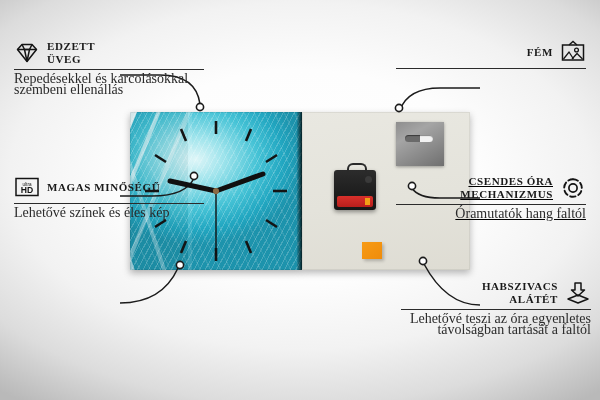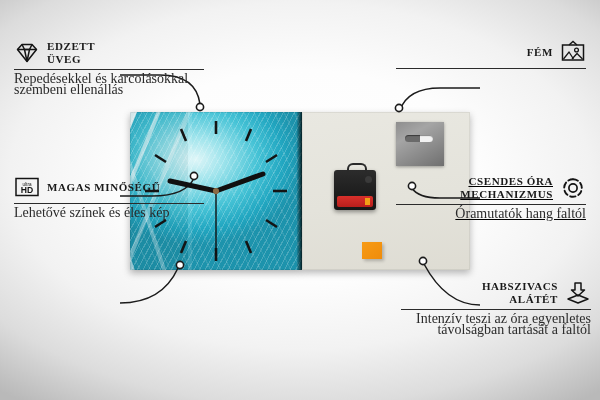--- a/index.html
+++ b/index.html
@@ -245,16 +245,16 @@
       <svg class="cicon" viewBox="0 0 26 24">
         <path d="M10,2 L16,2 L16,9 L19.5,9 L13,15 L6.5,9 L10,9 Z" fill="none" stroke="#141414" stroke-width="1.5" stroke-linejoin="round"></path>
         <path d="M13,14 L23,18 L13,22 L3,18 Z" fill="none" stroke="#141414" stroke-width="1.5" stroke-linejoin="round"></path>
       </svg>
       <div>
         <div class="ctitle">HABSZIVACS</div>
         <div class="ctitle">ALÁTÉT</div>
       </div>
     </div>
     <div class="crule"></div>
-    <div class="cdesc">Intenzív teszi az óra egyenletes távolságban tartását a faltól</div>
+    <div class="cdesc">Lehetővé teszi az óra egyenletes távolságban tartását a faltól</div>
   </div>
 
 </div>
 
 </body></html>

